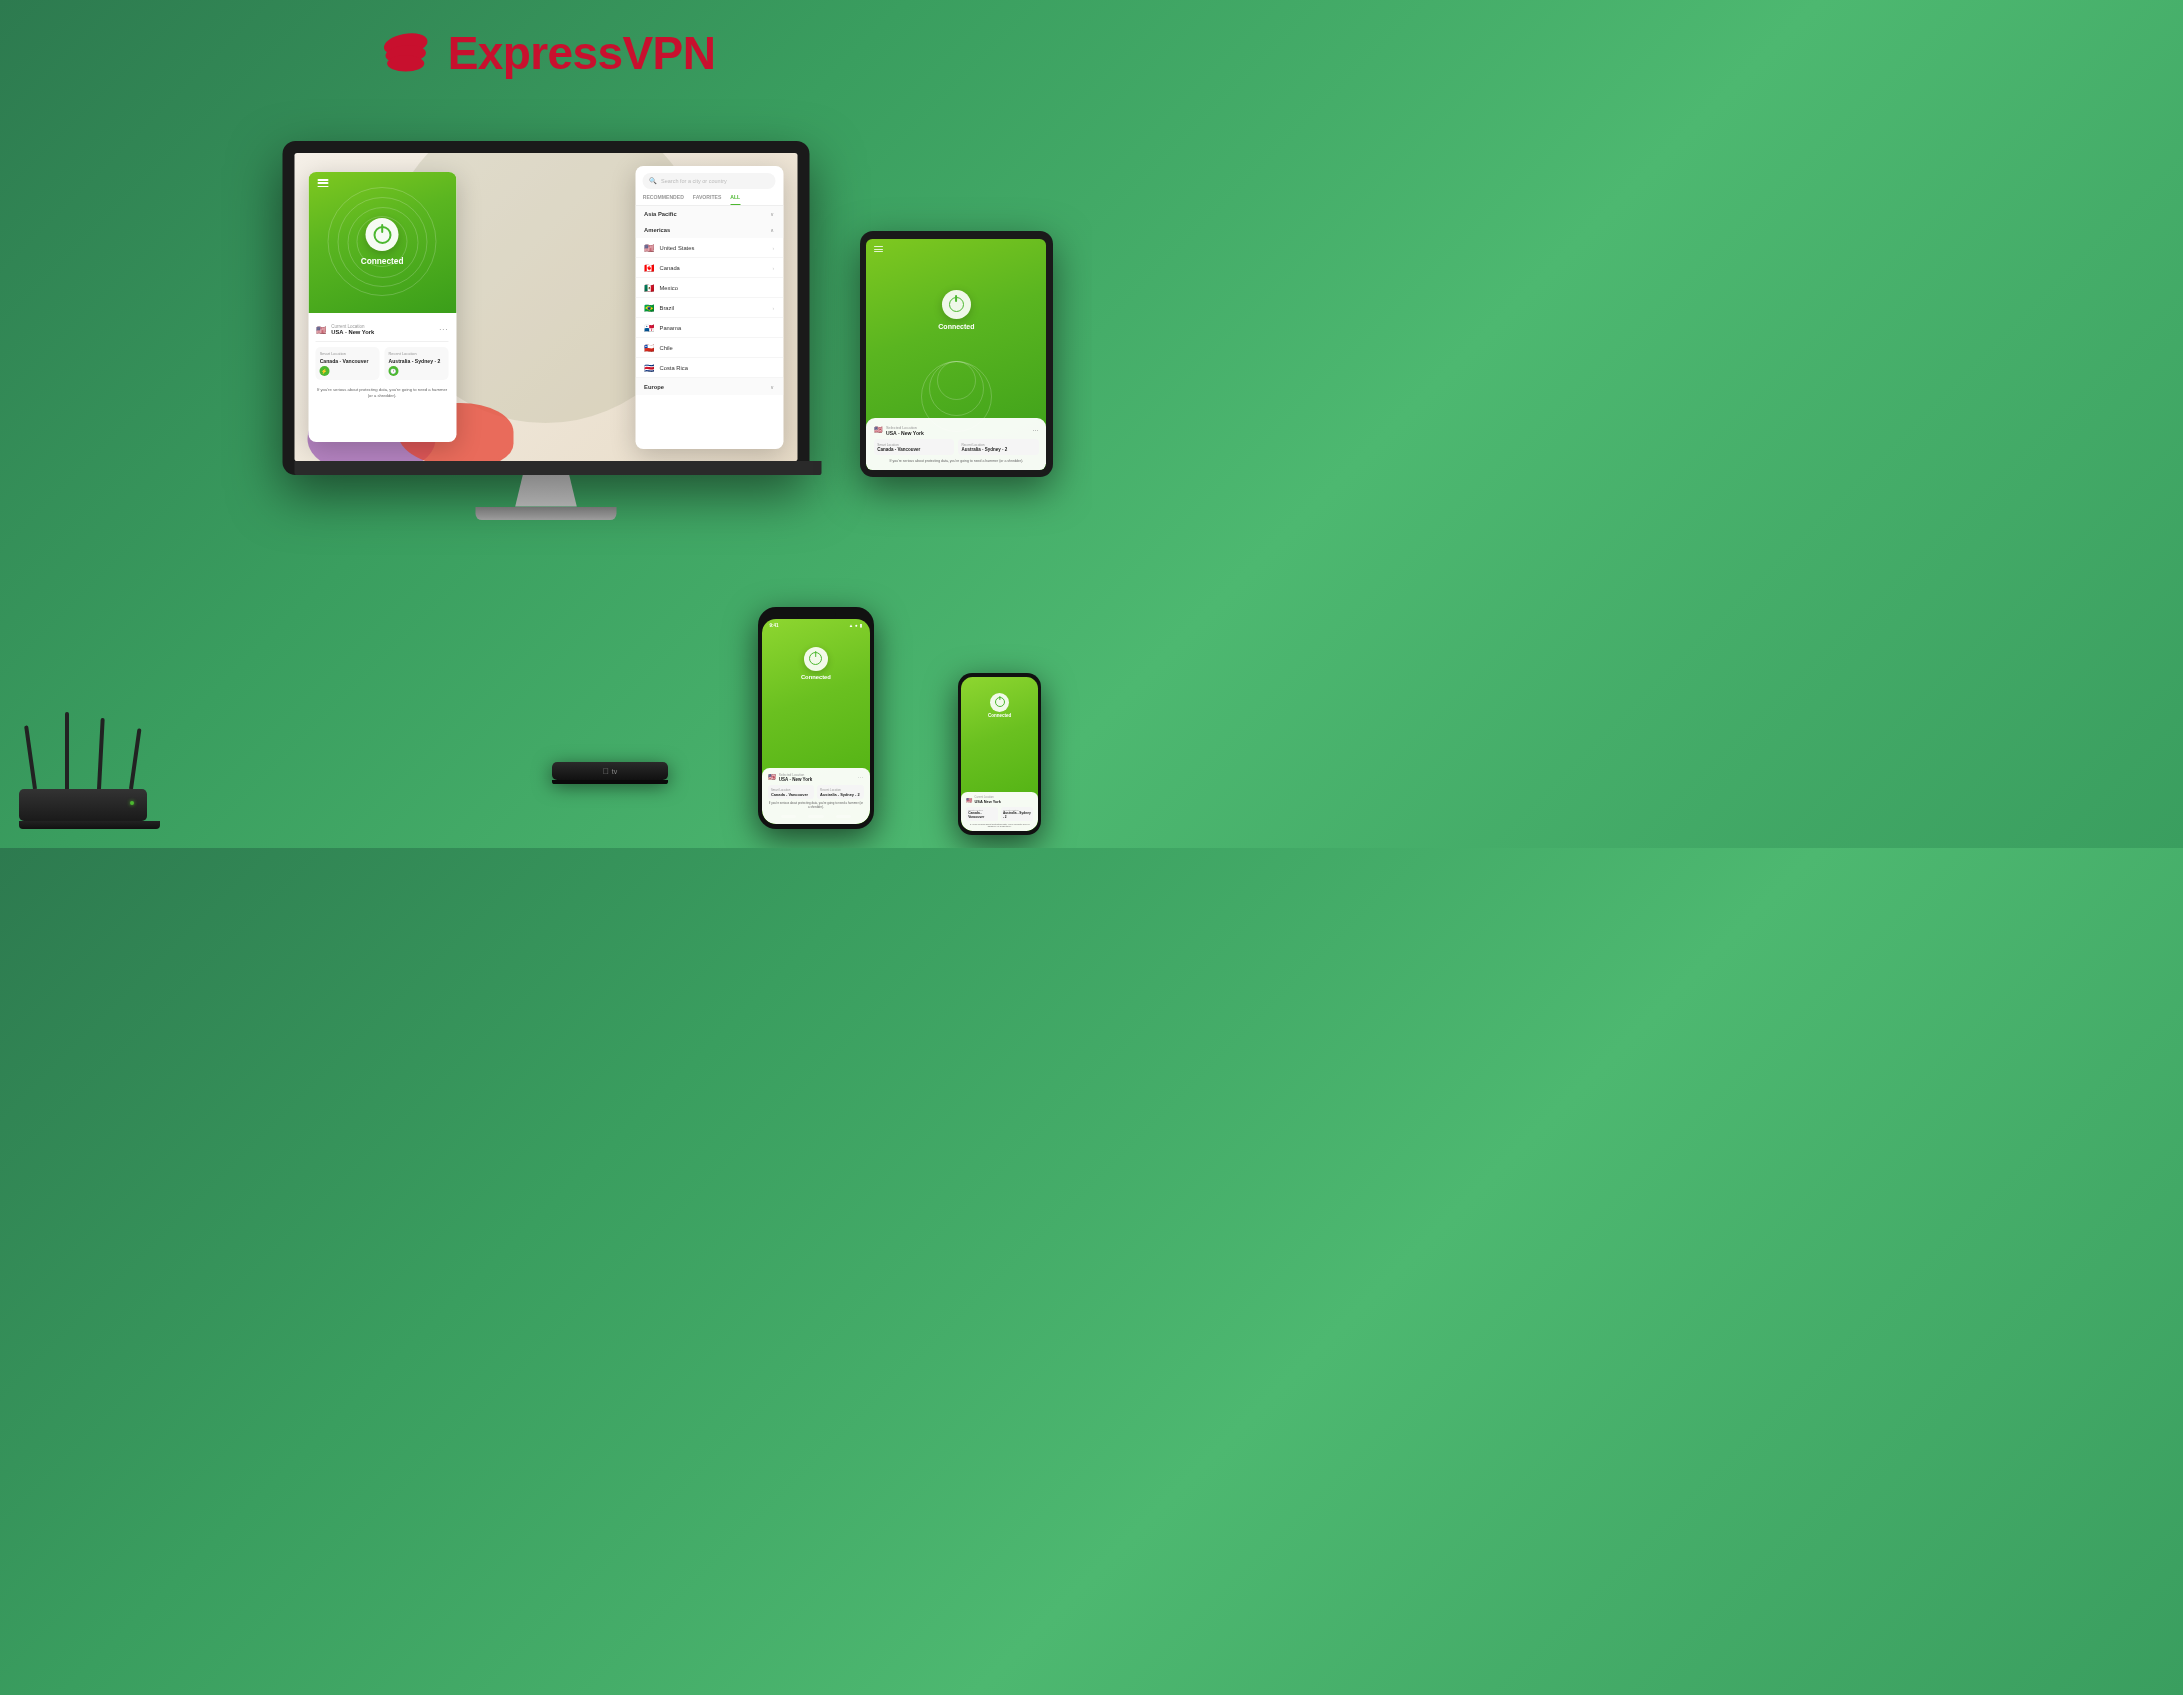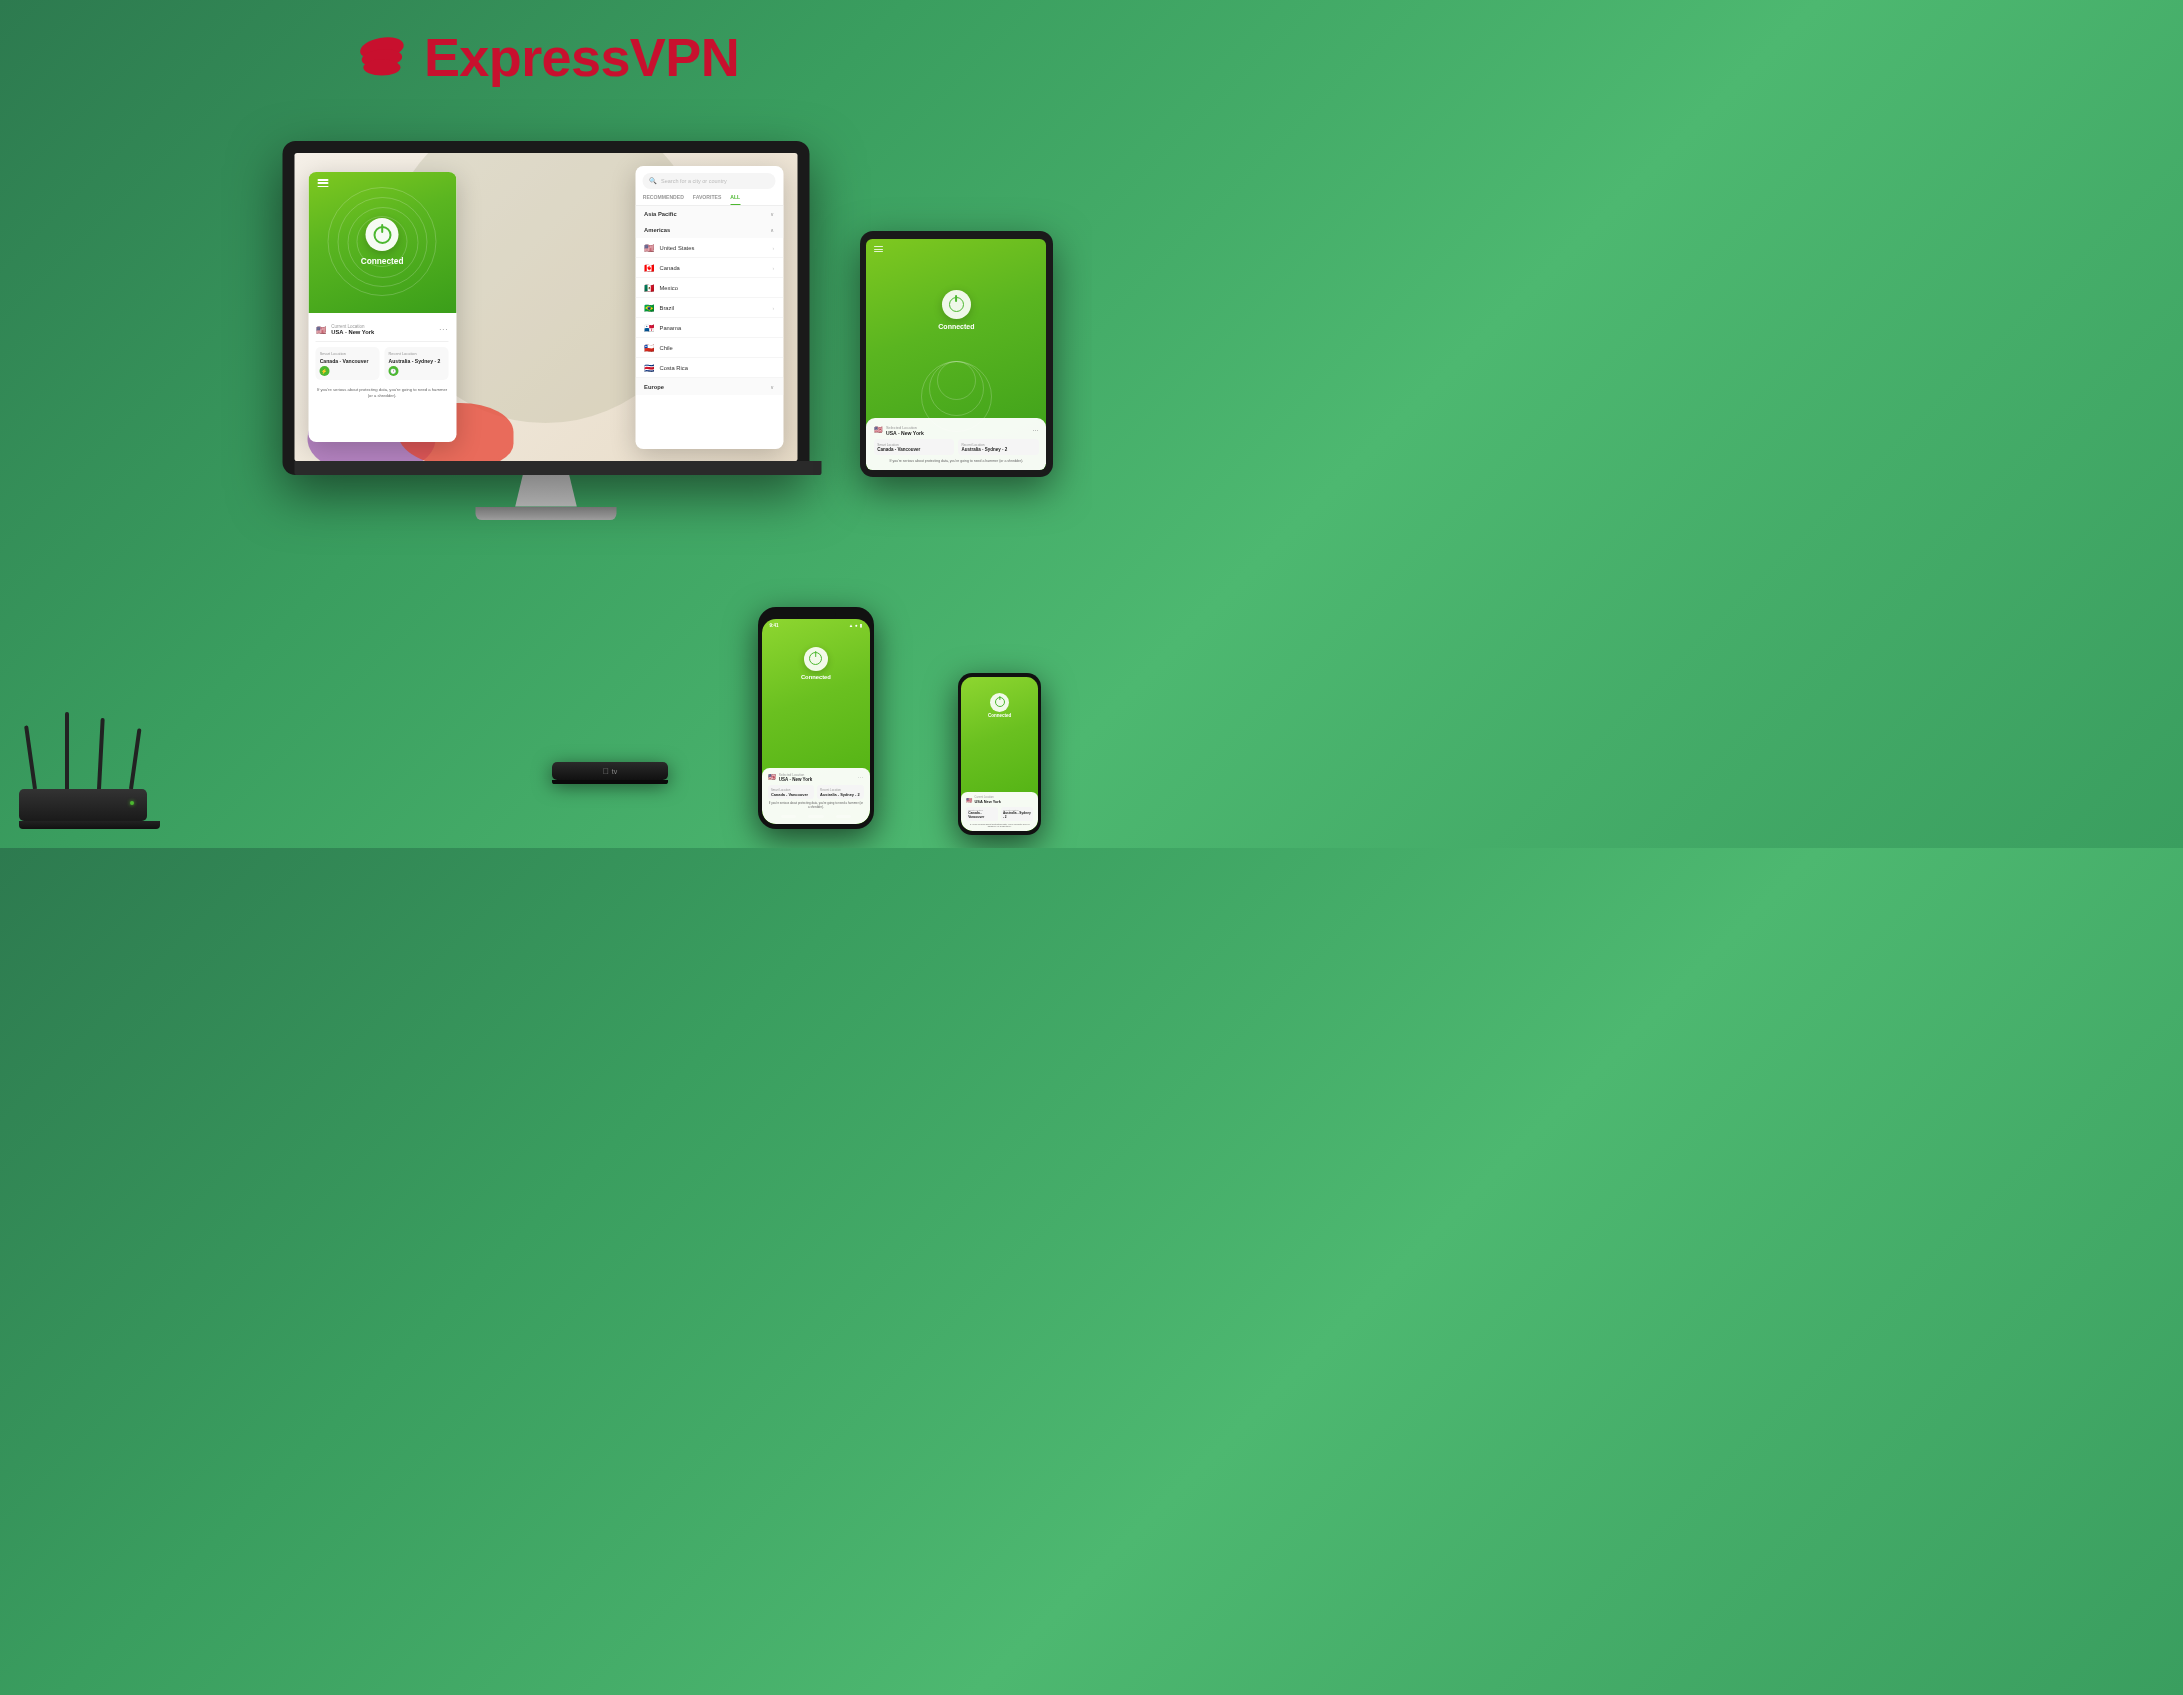--- a/index.html
+++ b/index.html
@@ -21,21 +21,21 @@
       display: flex;
       align-items: center;
       gap: 13px;
       z-index: 100;
     }
     .logo-icon {
       width: 58px;
       height: 48px;
     }
     .logo-text {
-      font-size: 54px;
+      font-size: 46px;
       font-weight: 700;
       color: #c8102e;
       letter-spacing: -0.6px;
     }
 
     
     .monitor-wrapper {
       position: absolute;
       top: 141px;
       left: 50%;

